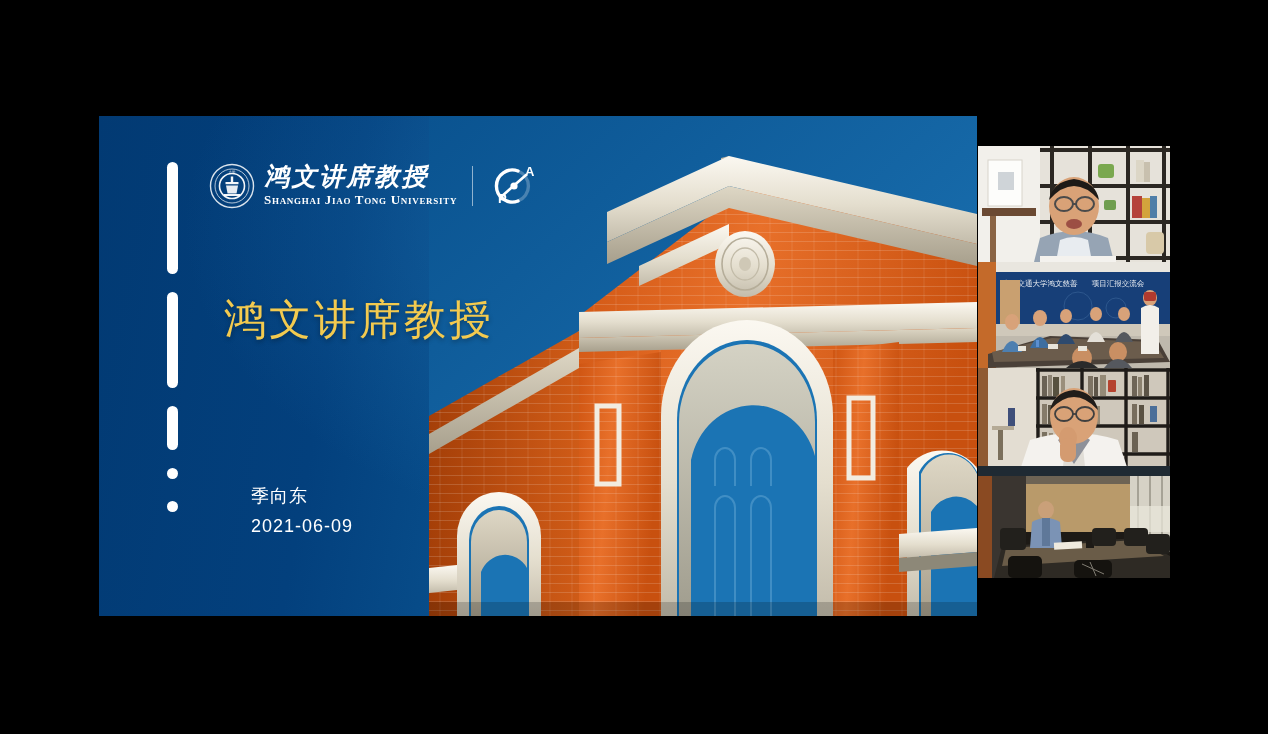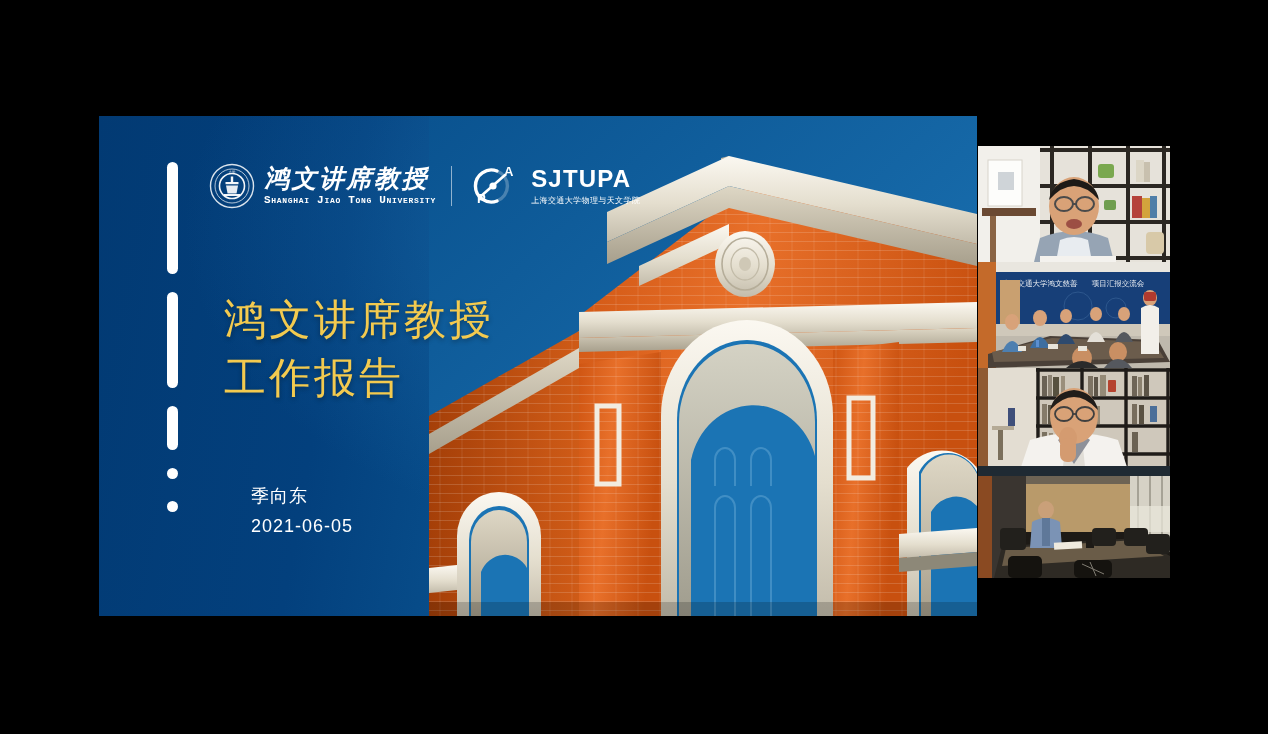--- a/index.html
+++ b/index.html
@@ -41,22 +41,22 @@
   .sjtu-seal { width:46px; height:46px; flex:none; position:relative; }
   .sjtu-seal svg { display:block; }
   .sjtu-word { margin-left:9px; color:#fff; }
   .sjtu-cn {
     font-family:"Liberation Serif", serif;
     font-size:25px; font-weight:700; letter-spacing:2.5px;
     line-height:1.05; font-style:italic;
     white-space:nowrap;
   }
   .sjtu-en {
-    font-family:Liberation Mono, monospace;
-    font-size:11px; letter-spacing:.7px; margin-top:2px;
+    font-family:Liberation Serif, serif;
+    font-size:13px; letter-spacing:.7px; margin-top:2px;
     white-space:nowrap; font-variant:small-caps; font-weight:600;
   }
   .logo-sep { width:1px; height:40px; background:rgba(255,255,255,.55); margin:0 15px; }
   .pa-mark { width:56px; height:46px; flex:none; }
   .pa-word { margin-left:8px; color:#fff; }
   .pa-main { font-size:24px; font-weight:700; letter-spacing:1.2px; line-height:1; white-space:nowrap; }
   .pa-sub { font-size:8px; letter-spacing:.4px; margin-top:4px; white-space:nowrap; }
 
   
   #title { position:absolute; left:125px; top:175px; }
@@ -208,37 +208,32 @@
       <span class="pa-mark">
         <svg viewBox="0 0 56 46" width="56" height="46">
           <path d="M30 8 A 16 16 0 1 0 30 38" fill="none" stroke="#fff" stroke-width="3.4" stroke-linecap="round"></path>
           <path d="M30 38 A 16 16 0 0 0 30 8" fill="none" stroke="#fff" stroke-width="3.4" stroke-linecap="round" opacity=".25"></path>
           <line x1="13" y1="34" x2="38" y2="12" stroke="#fff" stroke-width="2.6" stroke-linecap="round"></line>
           <circle cx="26" cy="23" r="3.6" fill="#fff"></circle>
           <text x="10" y="40" font-size="13" font-weight="700" fill="#fff" font-family="Liberation Sans, sans-serif">P</text>
           <text x="37" y="13" font-size="13" font-weight="700" fill="#fff" font-family="Liberation Sans, sans-serif">A</text>
         </svg>
       </span>
-      <span class="pa-word">
-        <div class="pa-main">SJTUPA</div>
-        <div class="pa-sub">上海交通大学物理与天文学院</div>
-      </span>
     </div>
 
     <div id="title">
       <div class="tline">鸿文讲席教授</div>
-      <div class="tline">工作报告</div>
     </div>
 
     <div id="meta">
       <div class="meta-row">
         <span class="meta-txt">季向东</span>
       </div>
       <div class="meta-row">
-        <span class="meta-txt">2021-06-05</span>
+        <span class="meta-txt">2021-06-09</span>
       </div>
     </div>
   </div>
 
   <div id="videos">
 
     <div class="tile t1">
       <svg viewBox="0 0 192 116" preserveAspectRatio="xMidYMid slice">
         <rect width="192" height="116" fill="#e9e6e0"></rect>
         <rect x="0" y="0" width="62" height="116" fill="#f2f0eb"></rect>

